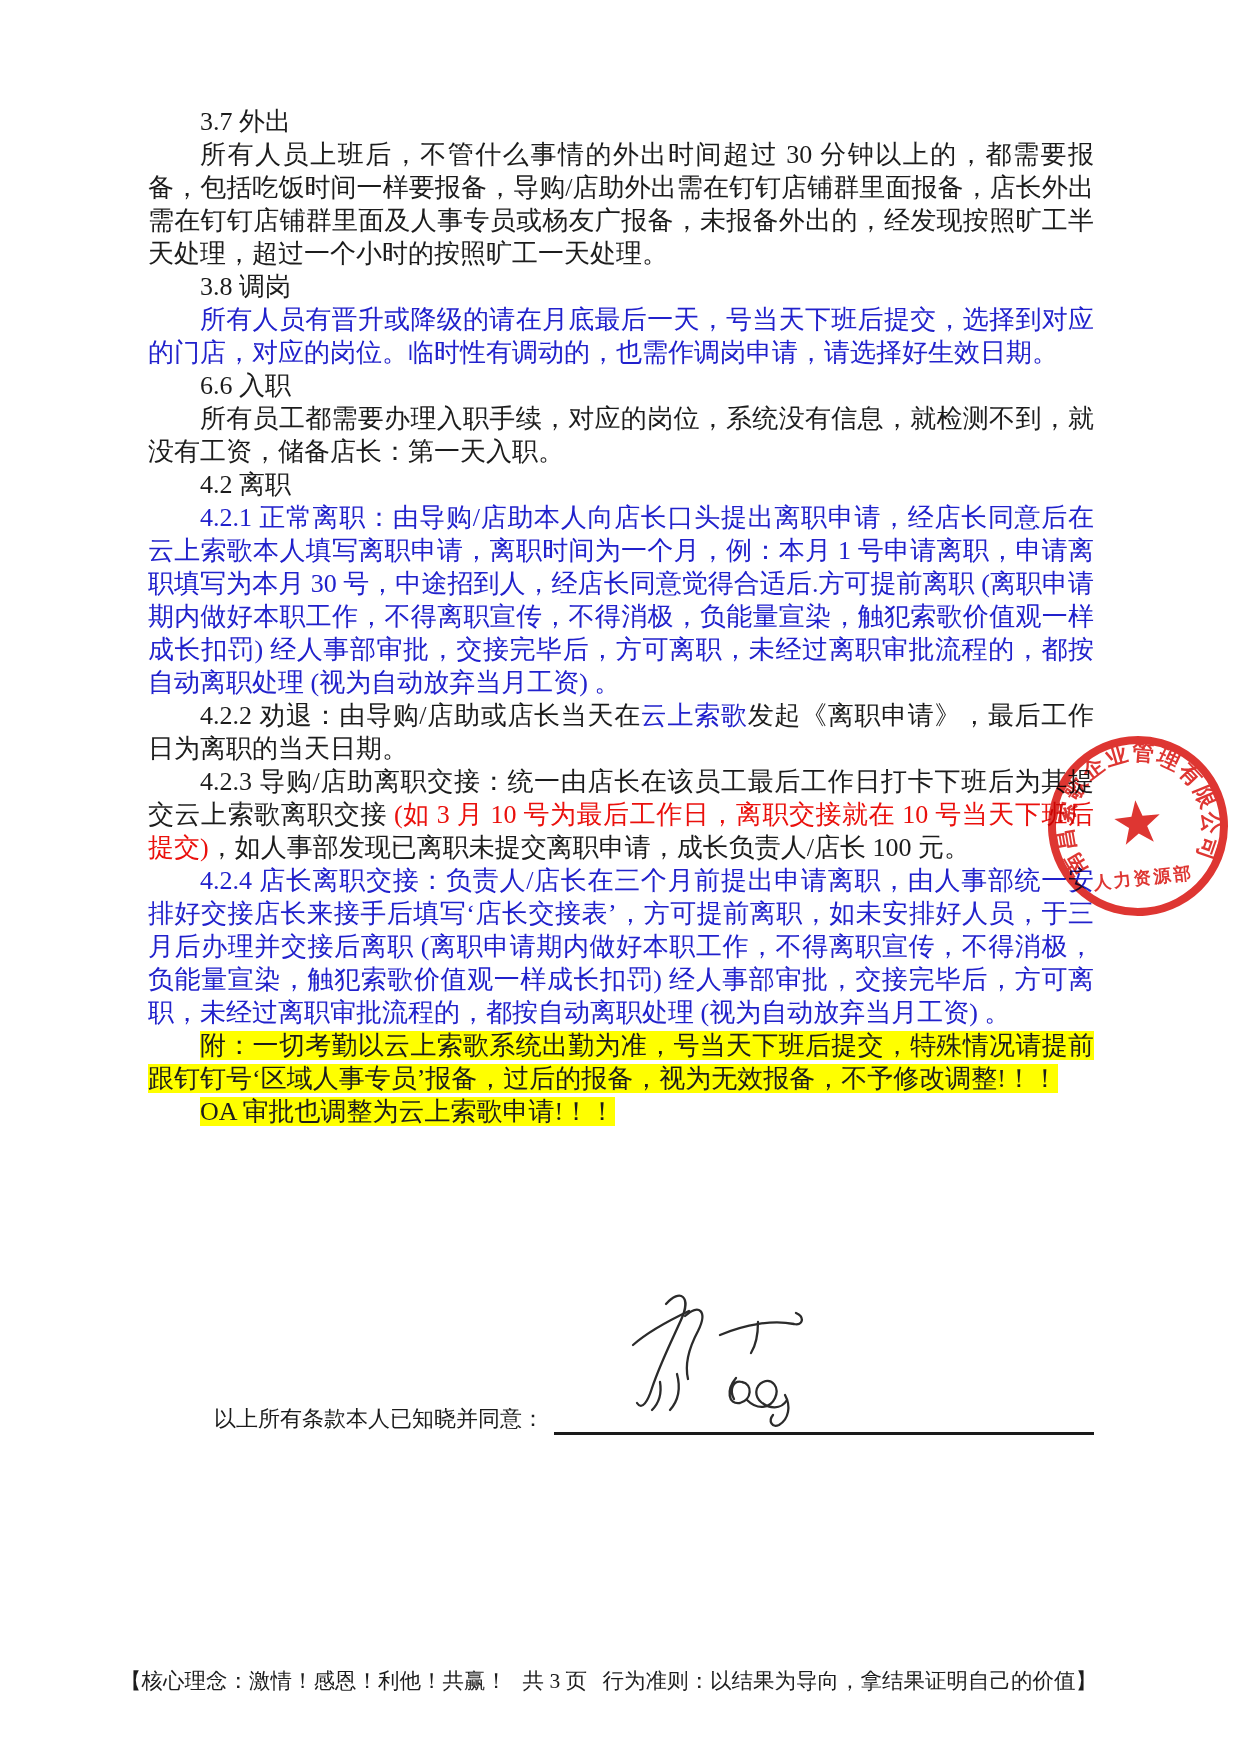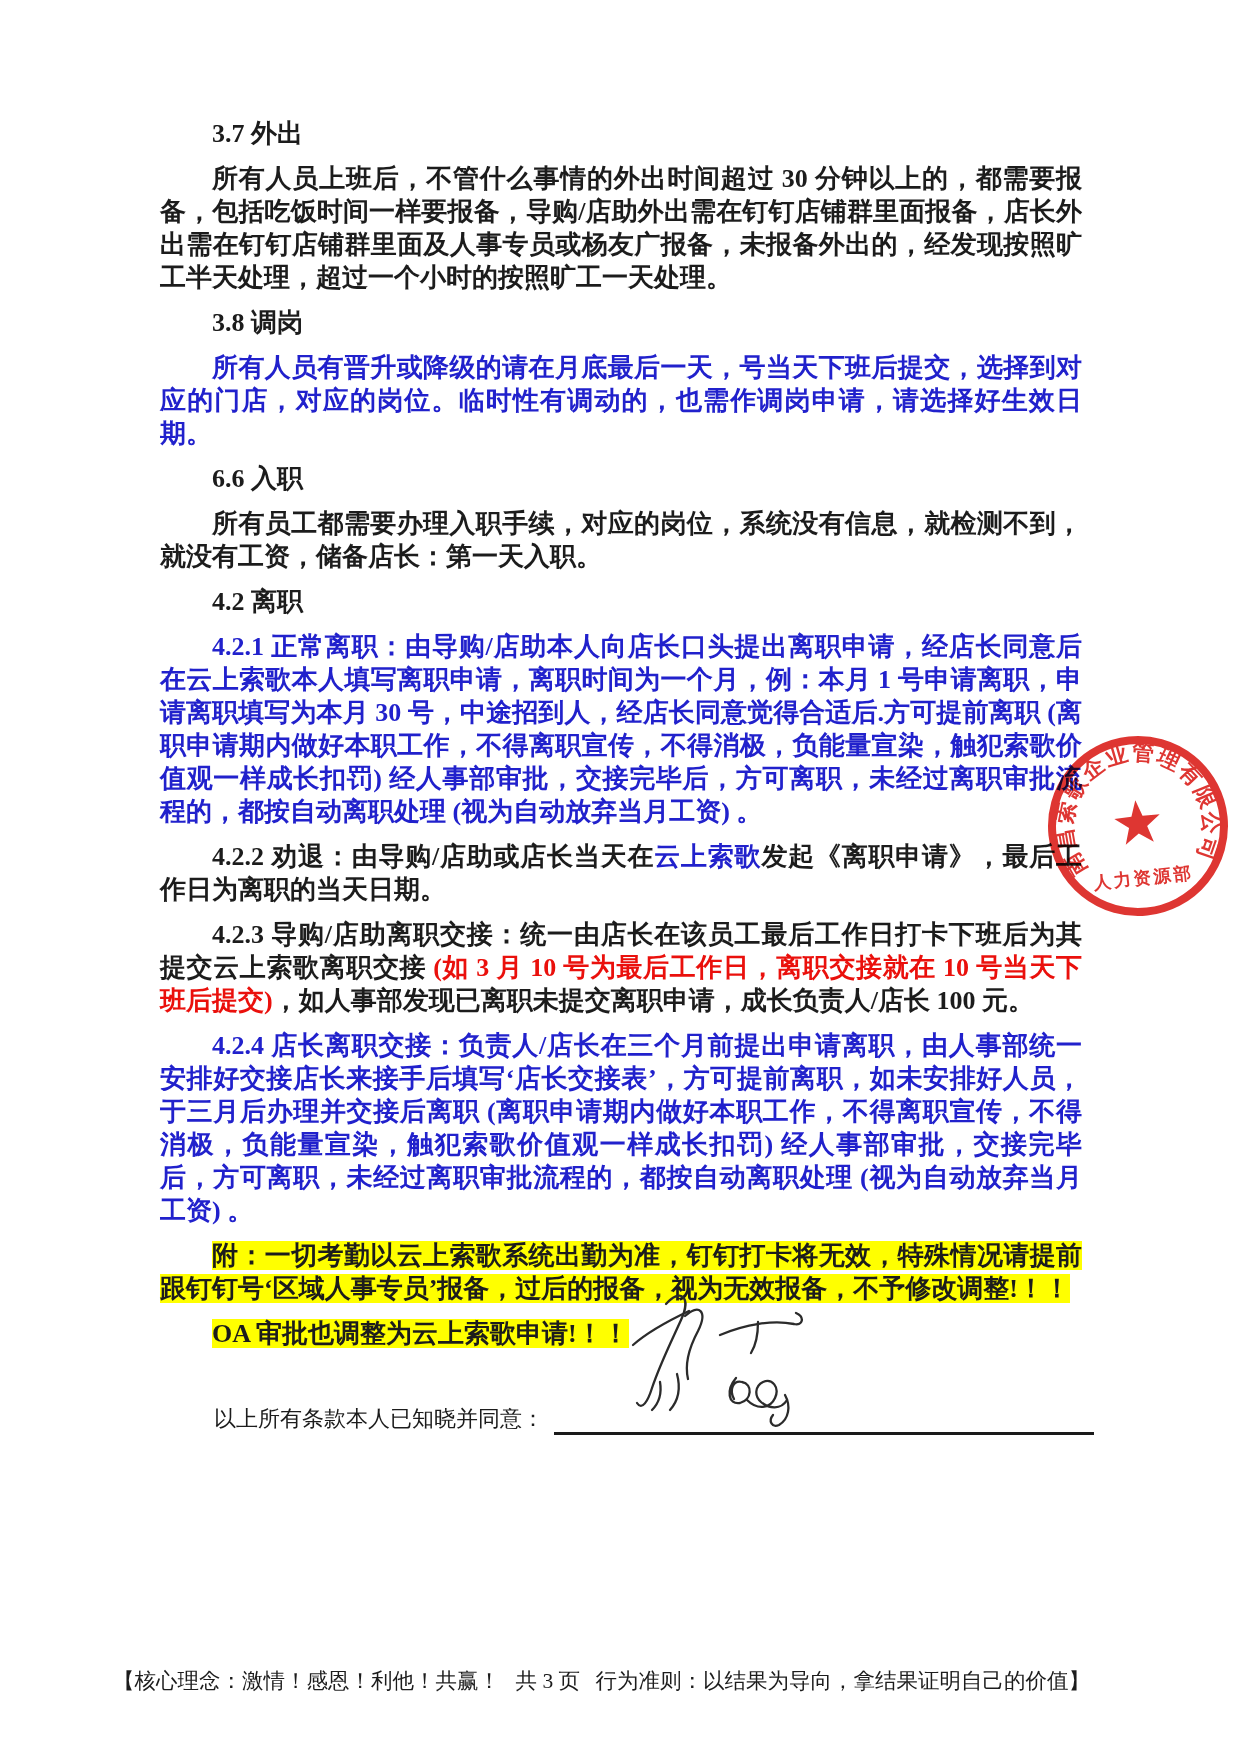--- a/index.html
+++ b/index.html
@@ -11,21 +11,21 @@
     font-family:"Liberation Serif","DejaVu Serif",serif;
   }
   
   .doc{
     position:absolute;
     left:148px;top:105px;width:946px;
     font-size:26px;line-height:33px;
     color:var(--ink);
     text-align:justify;
   }
-  .doc p{margin:12px;text-indent:2em;font-weight:bold;}
+  .doc p{margin:0;text-indent:2em;}
   .seg{color:var(--ink);}
   .seg.blue{color:var(--blue);}
   .seg.red{color:var(--red);}
   .seg.hl{background:var(--hl);}
   
   .agree{
     position:absolute;left:148px;top:1402px;width:946px;
     display:flex;align-items:flex-end;
     font-size:22px;line-height:33px;color:var(--ink);
   }
@@ -34,21 +34,21 @@
   
   .signature{position:absolute;left:600px;top:1282px;width:230px;height:160px;}
   .signature path{fill:none;stroke:#2b2b2b;stroke-width:2.3;stroke-linecap:round;stroke-linejoin:round;}
   
   .stamp{position:absolute;left:1030px;top:718px;width:216px;height:216px;opacity:.92;mix-blend-mode:multiply;}
   .stamp .ring{stroke:var(--seal);fill:none;stroke-width:8;}
   .stamp .sealglyph{fill:var(--seal);font-family:"Liberation Serif","DejaVu Serif",serif;font-weight:bold;}
   .stamp .star{fill:var(--seal);}
   
   .footer{
-    position:absolute;left:113px;top:1666px;width:977px;
+    position:absolute;left:120px;top:1666px;width:977px;
     display:flex;justify-content:space-between;align-items:baseline;
     font-size:21.5px;color:#1c1c1c;white-space:nowrap;
   }
 </style>
 </head>
 <body>
 
 <div class="page">
 
   <div class="doc">
@@ -56,21 +56,21 @@
       <p><span class="seg">所有人员上班后，不管什么事情的外出时间超过 30 分钟以上的，都需要报备，包括吃饭时间一样要报备，导购/店助外出需在钉钉店铺群里面报备，店长外出需在钉钉店铺群里面及人事专员或杨友广报备，未报备外出的，经发现按照旷工半天处理，超过一个小时的按照旷工一天处理。</span></p>
       <p><span class="seg">3.8 调岗</span></p>
       <p><span class="seg blue">所有人员有晋升或降级的请在月底最后一天，号当天下班后提交，选择到对应的门店，对应的岗位。临时性有调动的，也需作调岗申请，请选择好生效日期。</span></p>
       <p><span class="seg">6.6 入职</span></p>
       <p><span class="seg">所有员工都需要办理入职手续，对应的岗位，系统没有信息，就检测不到，就没有工资，储备店长：第一天入职。</span></p>
       <p><span class="seg">4.2 离职</span></p>
       <p><span class="seg blue">4.2.1 正常离职：由导购/店助本人向店长口头提出离职申请，经店长同意后在云上索歌本人填写离职申请，离职时间为一个月，例：本月 1 号申请离职，申请离职填写为本月 30 号，中途招到人，经店长同意觉得合适后.方可提前离职 (离职申请期内做好本职工作，不得离职宣传，不得消极，负能量宣染，触犯索歌价值观一样成长扣罚) 经人事部审批，交接完毕后，方可离职，未经过离职审批流程的，都按自动离职处理 (视为自动放弃当月工资) 。</span></p>
       <p><span class="seg">4.2.2 劝退：由导购/店助或店长当天在</span><span class="seg blue">云上索歌</span><span class="seg">发起《离职申请》，最后工作日为离职的当天日期。</span></p>
       <p><span class="seg">4.2.3 导购/店助离职交接：统一由店长在该员工最后工作日打卡下班后为其提交云上索歌离职交接 </span><span class="seg red">(如 3 月 10 号为最后工作日，离职交接就在 10 号当天下班后提交)</span><span class="seg">，如人事部发现已离职未提交离职申请，成长负责人/店长 100 元。</span></p>
       <p><span class="seg blue">4.2.4 店长离职交接：负责人/店长在三个月前提出申请离职，由人事部统一安排好交接店长来接手后填写‘店长交接表’，方可提前离职，如未安排好人员，于三月后办理并交接后离职 (离职申请期内做好本职工作，不得离职宣传，不得消极，负能量宣染，触犯索歌价值观一样成长扣罚) 经人事部审批，交接完毕后，方可离职，未经过离职审批流程的，都按自动离职处理 (视为自动放弃当月工资) 。</span></p>
-      <p><span class="seg hl">附：一切考勤以云上索歌系统出勤为准，钉钉打卡将无效，特殊情况请提前跟钉钉号‘区域人事专员’报备，过后的报备，视为无效报备，不予修改调整!！！</span></p>
+      <p><span class="seg hl">附：一切考勤以云上索歌系统出勤为准，号当天下班后提交，特殊情况请提前跟钉钉号‘区域人事专员’报备，过后的报备，视为无效报备，不予修改调整!！！</span></p>
       <p><span class="seg hl">OA 审批也调整为云上索歌申请!！！</span></p>
     </div>
 
   <svg class="signature" viewBox="0 0 230 160">
     <path d="M66,22 C80,6 92,14 81,38 C72,58 60,82 52,106 C48,119 42,129 37,121"></path>
     <path d="M33,63 C50,48 70,38 89,29"></path>
     <path d="M85,34 C99,21 108,29 98,49 C90,64 84,80 88,97"></path>
     <path d="M77,92 C81,107 78,119 70,128"></path>
     <path d="M60,100 C62,112 58,122 52,128"></path>
     <path d="M120,53 C146,42 173,38 194,42 C203,44 205,35 196,31"></path>

